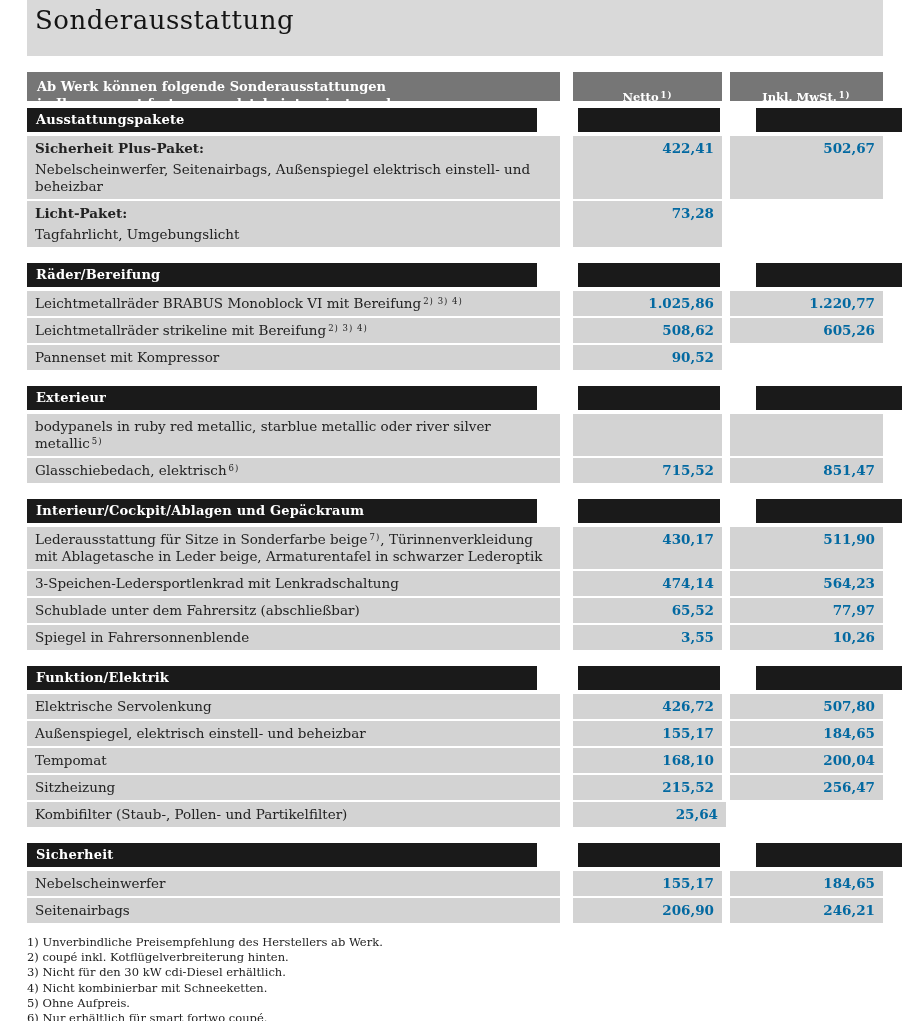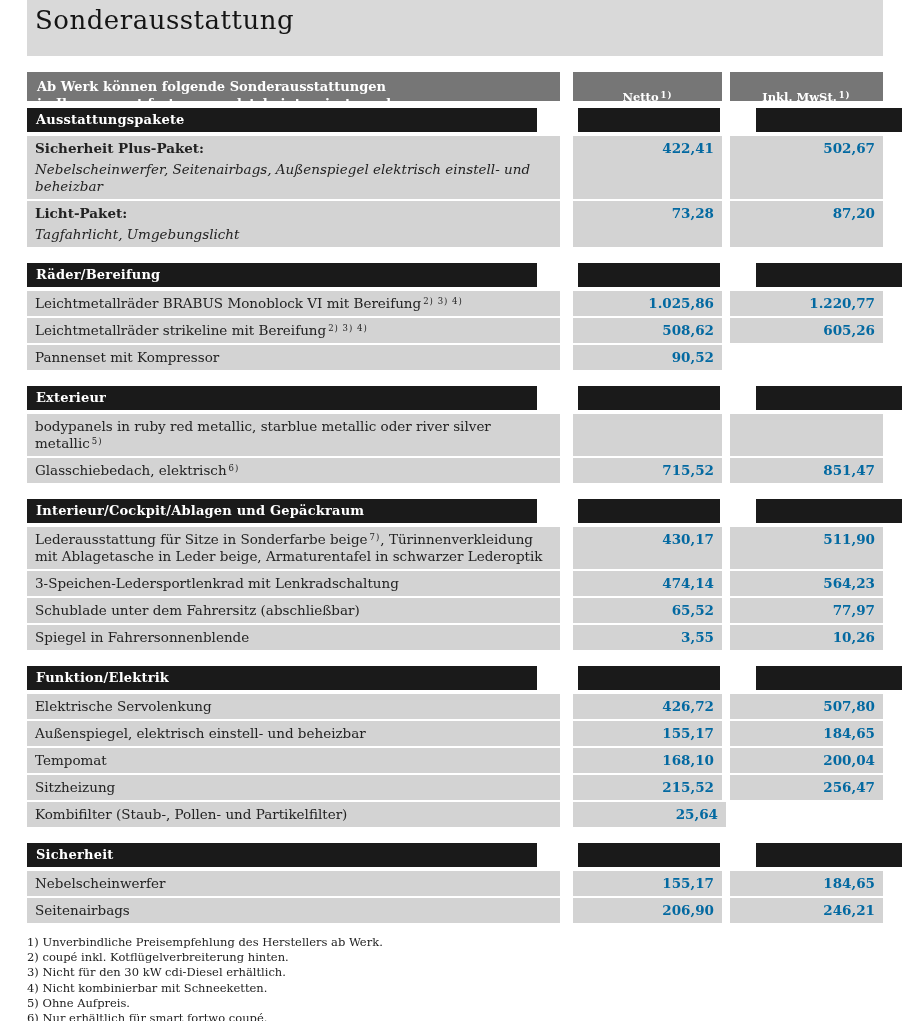--- a/index.html
+++ b/index.html
@@ -39,21 +39,21 @@
   .sec-h { background:#1a1a1a; height:24px; }
   .sec-title { color:#ffffff; font-weight:bold; font-size:13px; line-height:24px; padding-left:9px; letter-spacing:0.2px; }
   section { margin-top:16px; }
   section .sec-row { margin-bottom:4px;gap:28px; }
 
   
   .lbl, .price { background:#d3d3d3; min-height:25px; padding:4px 8px; font-size:13.5px; line-height:17px; }
   .lbl { color:#222222; }
   .price { text-align:right; font-weight:bold; color:#0369a1; }
   .pkg-title { font-weight:bold; }
-  .pkg-desc { margin-top:4px;font-style:italic; }
+  .pkg-desc { margin-top:4px; }
   sup.fn {
     font-size:8.5px; line-height:0; vertical-align:4px;
     letter-spacing:1px; margin-left:2px; white-space:nowrap;
   }
   .intro-cell sup.fn { color:#ffffff; vertical-align:3px; }
 
   
   .footnotes { margin:12px 0 0 27px; padding-bottom:8px; }
   .footnote { font-size:11.5px; line-height:15.2px; color:#222222; }
 </style>
@@ -98,21 +98,20 @@
       </div>
       <div class="cell c2 price">422,41</div>
       <div class="cell c3 price">502,67</div>
     </div>
     <div class="trow">
       <div class="cell c1 lbl">
         <div class="pkg-title">Licht-Paket:</div>
         <div class="pkg-desc">Tagfahrlicht, Umgebungslicht</div>
       </div>
       <div class="cell c2 price">73,28</div>
-      <div class="cell c3 price">87,20</div>
     </div>
   </section>
 
   <section>
     <div class="trow sec-row">
       <div class="cell c1 sec-h sec-title">Räder/Bereifung</div>
       <div class="cell c2 sec-h"></div>
       <div class="cell c3 sec-h"></div>
     </div>
     <div class="trow">

